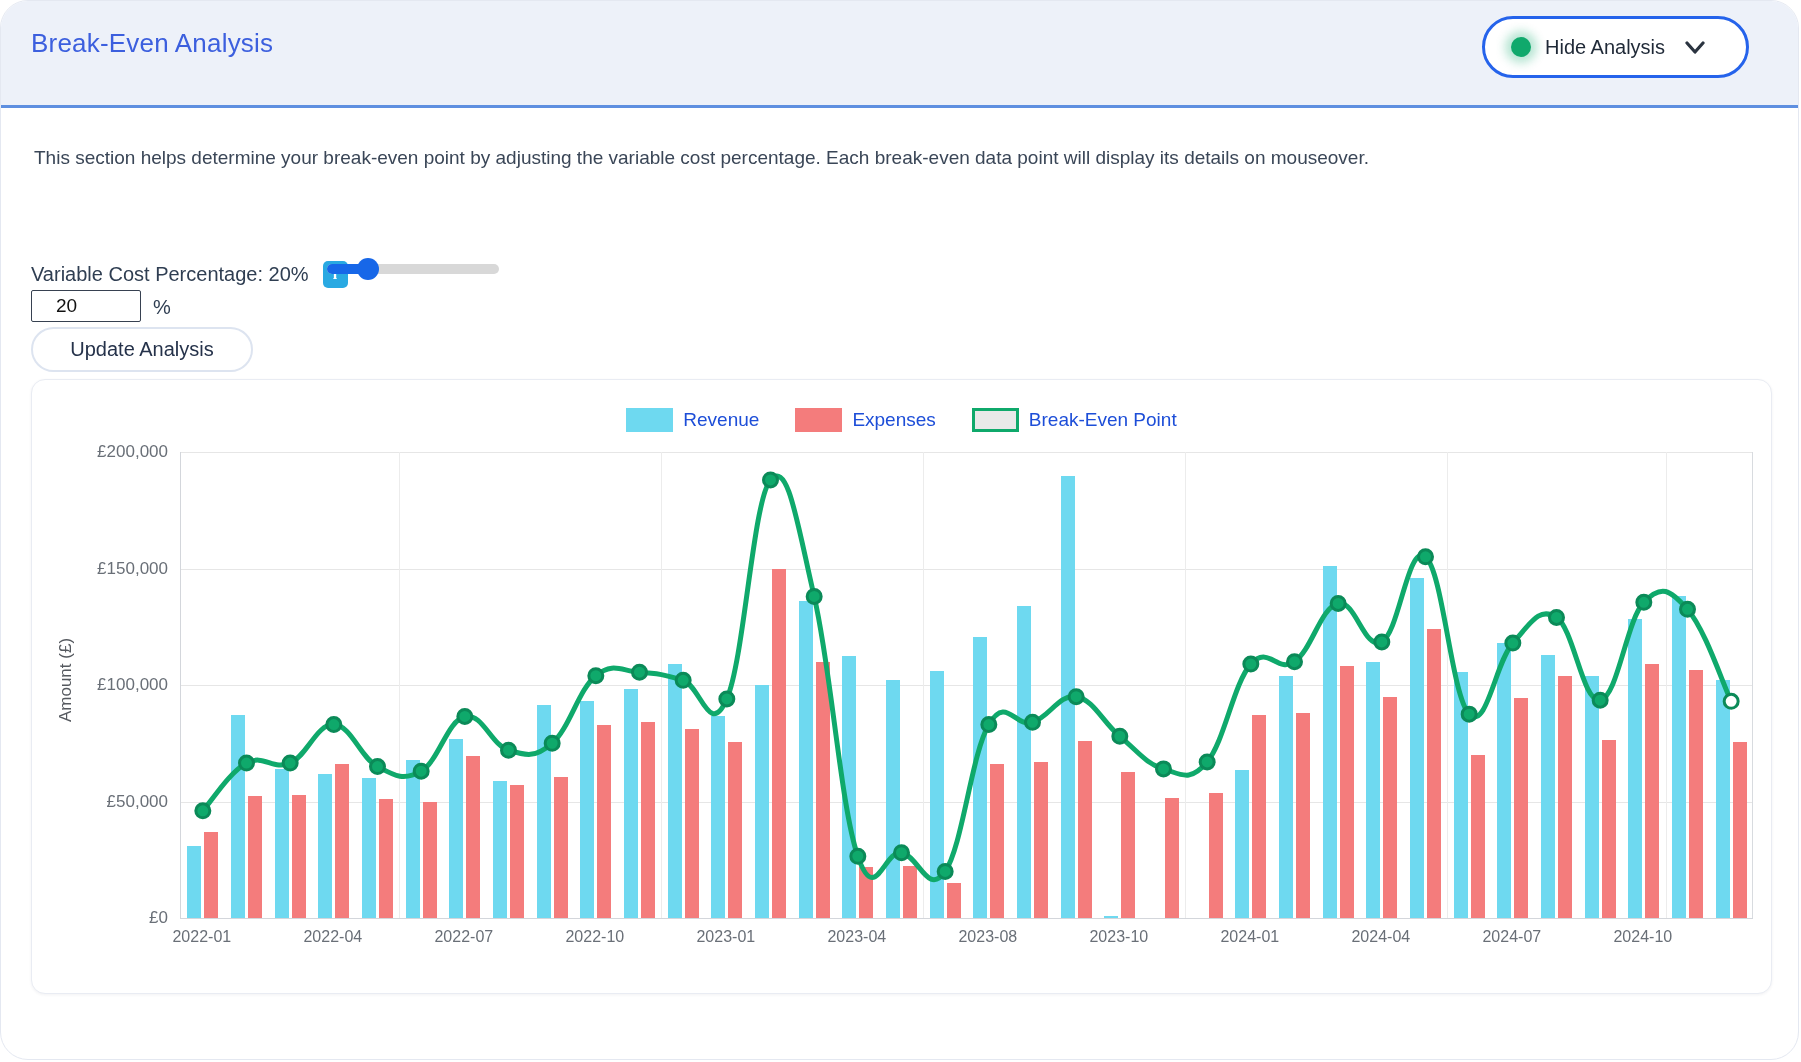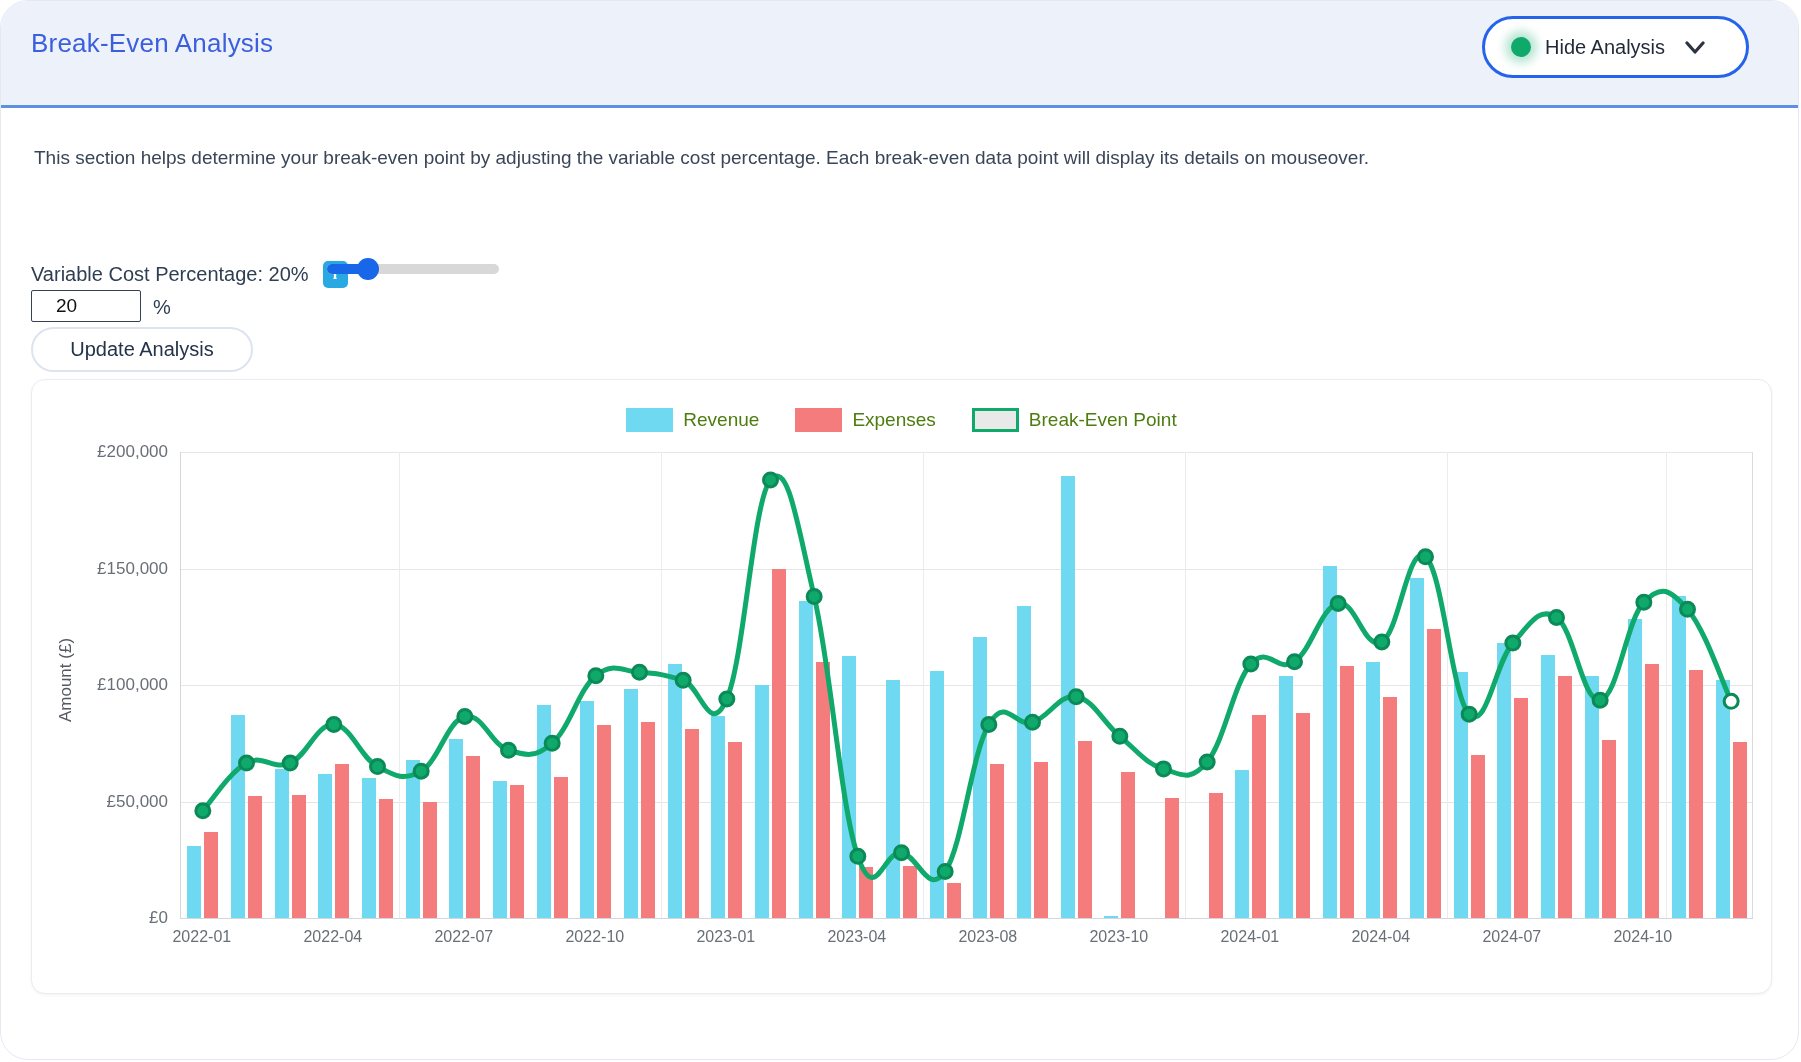--- a/index.html
+++ b/index.html
@@ -36,21 +36,21 @@
           border:2px solid #dde4f0;border-radius:23px;font-size:20px;color:#25324a;cursor:pointer;
           font-family:"Liberation Sans",sans-serif;}
   
   .chart-card{position:absolute;left:30px;top:378px;width:1741px;height:615px;background:#fff;
           border:1px solid #e9ecf3;border-radius:14px;box-shadow:0 1px 3px rgba(30,40,70,.06);
           box-sizing:border-box;}
   .legend{position:absolute;left:0;top:28px;width:100%;display:flex;justify-content:center;
           align-items:center;gap:36px;}
   .legend-item{display:flex;align-items:center;gap:10px;cursor:pointer;}
   .legend-item .swatch{width:47px;height:24px;box-sizing:border-box;}
-  .legend-item span.lbl{font-size:19px;color:#4d7c0f;}
+  .legend-item span.lbl{font-size:19px;color:#1d4ed8;}
   .plot{position:absolute;left:148px;top:72px;width:1572px;height:466px;
         border-left:1px solid #d3d6db;border-bottom:1px solid #d3d6db;box-sizing:content-box;}
   .gridline-h{position:absolute;left:0;width:100%;height:1px;background:#e6e6e6;}
   .gridline-v{position:absolute;top:0;height:100%;width:1px;background:#ececec;}
   .axis-right{position:absolute;top:0;right:0;height:100%;width:1px;background:#d8dbdf;}
   .bar{position:absolute;bottom:0;}
   .ytick{position:absolute;right:1603px;transform:translateY(-50%);font-size:17px;color:#696f77;
          white-space:nowrap;}
   .xtick{position:absolute;top:548px;transform:translateX(-50%);font-size:16px;color:#696f77;}
   .y-axis-title{position:absolute;left:-26px;top:290px;transform:rotate(-90deg);font-size:17px;

